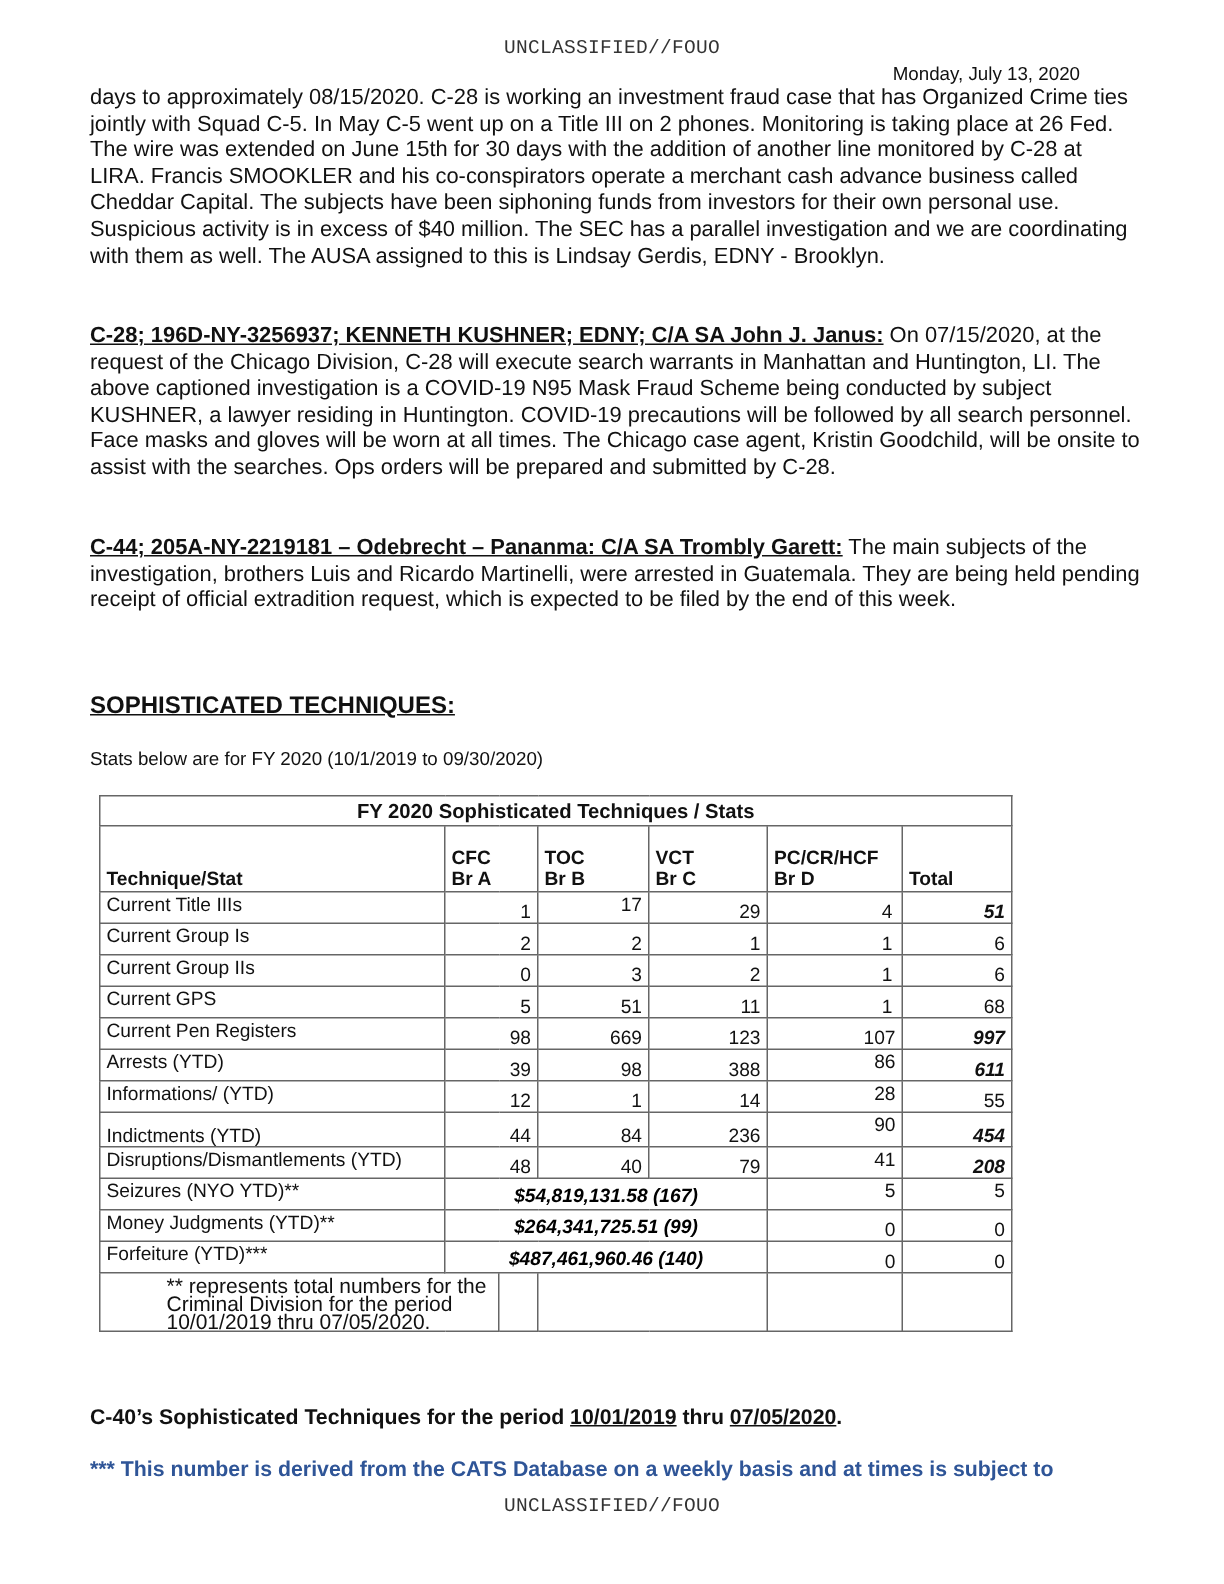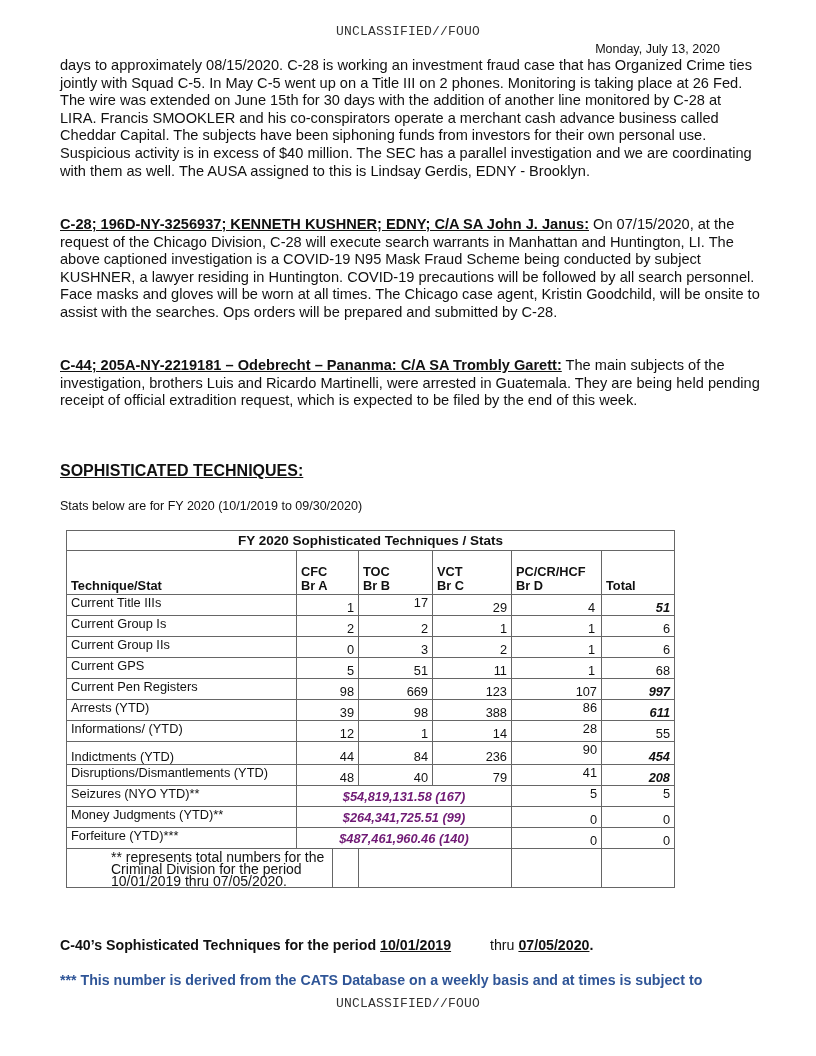--- a/index.html
+++ b/index.html
@@ -18,25 +18,25 @@
   .stats-note { position: absolute; top: 499px; left: 60px; font-size: 12.5px; }
   u.b { font-weight: bold; }
   table.st { position: absolute; top: 530px; left: 66px; border-collapse: collapse; width: 608px; table-layout: fixed;
              font-size: 12.8px; }
   table.st td { border: 1px solid #666; padding: 0 4px; vertical-align: top; height: 20px; }
   table.st .title td { text-align: center; font-weight: bold; font-size: 13.5px; height: 19px; line-height: 19px; }
   table.st .hdr td { font-weight: bold; vertical-align: bottom; height: 42px; line-height: 14px; padding-bottom: 1px; }
   table.st td.num { text-align: right; vertical-align: bottom; }
   table.st td.b { font-weight: normal; }
   table.st td.bi { font-weight: bold; font-style: italic; }
-  table.st td.money { text-align: center; color: #701a75; font-weight: bold; font-style: italic; vertical-align: middle; }
+  table.st td.money { text-align: center; color: #000000; font-weight: bold; font-style: italic; vertical-align: middle; }
   table.st td.footnote { font-size: 14px; line-height: 12px; height: 28px; vertical-align: top; padding-top: 2px; padding-left: 44px; }
   .period { position: absolute; top: 937px; left: 60px; font-size: 14.2px; font-weight: bold; }
   .period .u { text-decoration: underline; }
-  .period .n { font-weight: normal; padding-left: 35px; }
+  .period .n { font-weight: bold; }
   .cats { position: absolute; top: 972px; left: 60px; font-size: 14.2px; font-weight: bold; color: #2f5597; }
 </style>
 </head>
 <body>
 
 <div class="classif top">UNCLASSIFIED//FOUO</div>
 <div class="date">Monday, July 13, 2020</div>
 
 <div class="body p1">days to approximately 08/15/2020.   C-28 is working an investment fraud case that has Organized Crime ties jointly with Squad C-5.  In May C-5 went up on a Title III on 2 phones.  Monitoring is taking place at 26 Fed.  The wire was extended on June 15th for 30 days with the addition of another line monitored by C-28 at LIRA.   Francis SMOOKLER and his co-conspirators operate a merchant cash advance business called Cheddar Capital.  The subjects have been siphoning funds from investors for their own personal use.  Suspicious activity is in excess of $40 million.  The SEC has a parallel investigation and we are coordinating with them as well.  The AUSA assigned to this is Lindsay Gerdis, EDNY - Brooklyn.</div>
 

